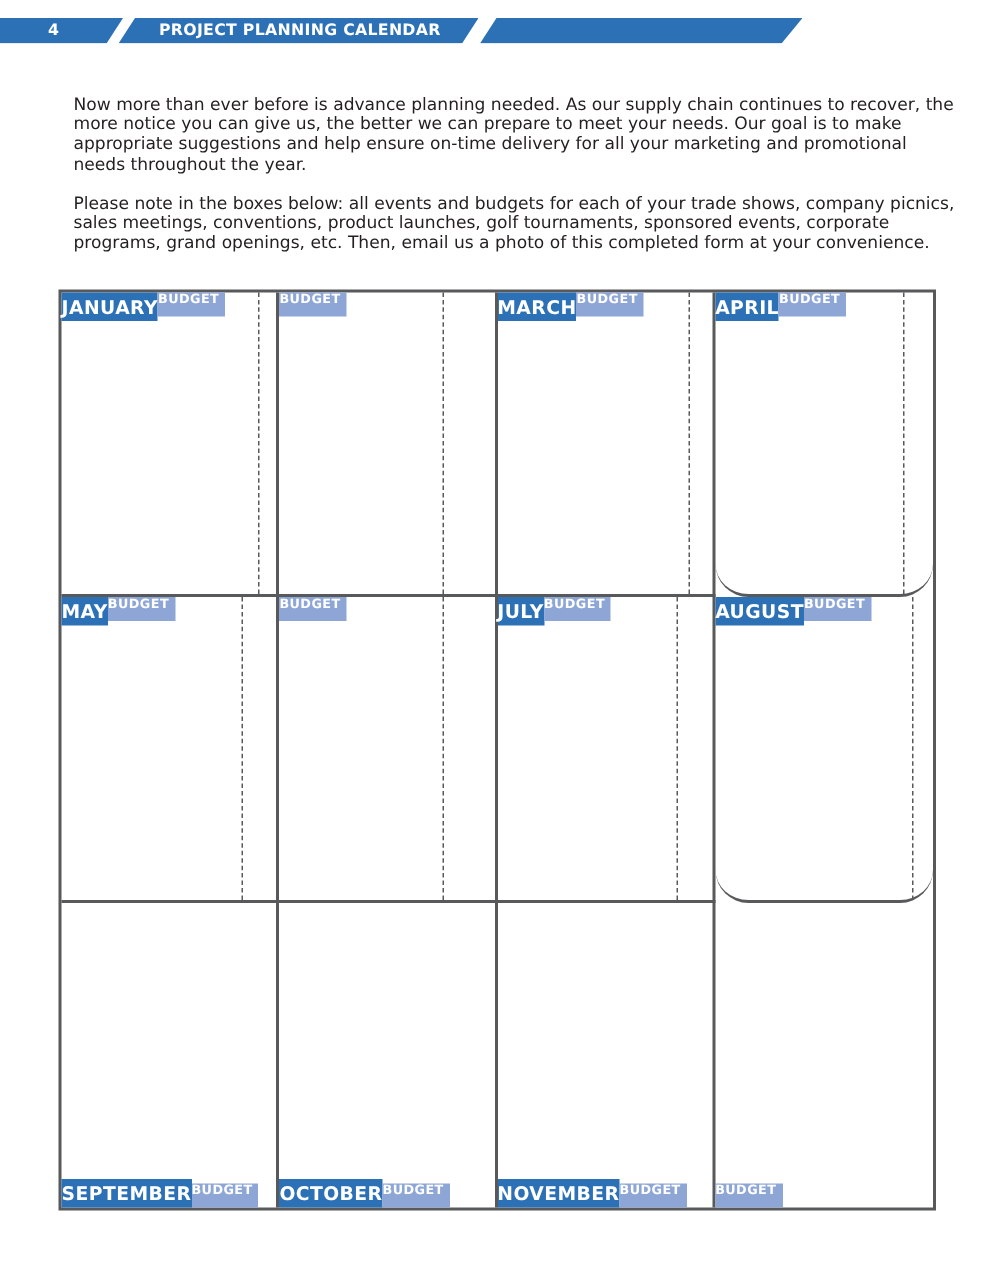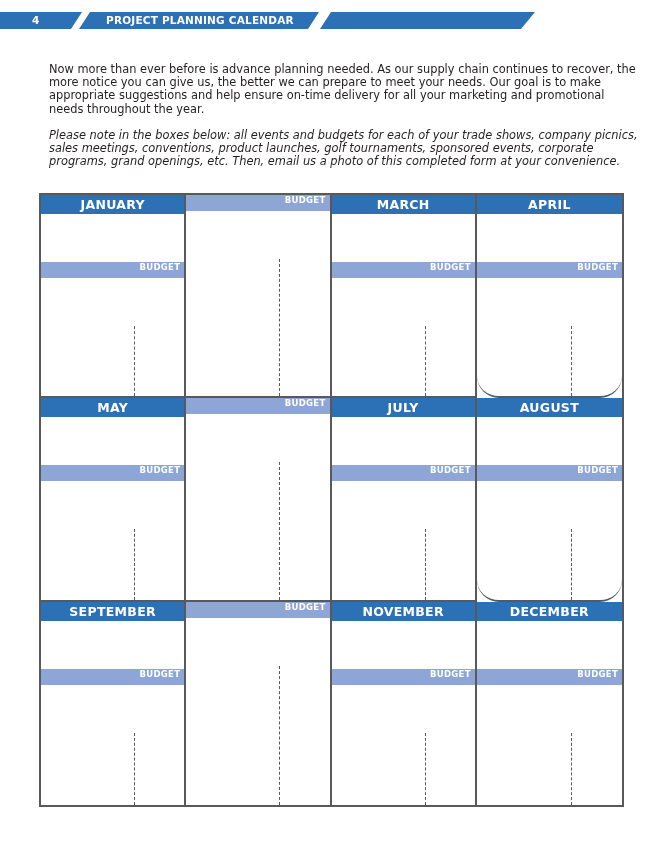--- a/index.html
+++ b/index.html
@@ -11,30 +11,30 @@
             color: #fff; font-weight: bold; font-size: 10.5px; line-height: 17px;
             letter-spacing: 0.2px; }
   .rib-page { left: 0; width: 82px; clip-path: polygon(0 0, 100% 0, calc(100% - 11px) 100%, 0 100%); }
   .rib-page span { position: absolute; left: 32px; }
   .rib-title { left: 79px; width: 240px; clip-path: polygon(11px 0, 100% 0, calc(100% - 11px) 100%, 0 100%); }
   .rib-title span { position: absolute; left: 27px; text-align: right; }
   .rib-tail { left: 320px; width: 215px; clip-path: polygon(11px 0, 100% 0, calc(100% - 14px) 100%, 0 100%); }
 
   .intro { position: absolute; left: 40px; width: 590px; font-size: 11.4px; line-height: 13.2px; margin: 9px; }
   .p1 { top: 54px; }
-  .p2 { top: 120px; font-style: italic; }
+  .p2 { top: 120px; }
 
   
   .grid { position: absolute; left: 39px; top: 193px; width: 585px; height: 614px;
           border: 2px solid #58595b; box-sizing: border-box;
           display: grid; grid-template-columns: repeat(4, 1fr); grid-template-rows: repeat(3, 1fr); }
   .month { position: relative; border-right: 2px solid #58595b; border-bottom: 2px solid #58595b;
-           display: flex; flex-direction: column; gap: 48px; }
+           display: flex; flex-direction: row; }
   .month.col4 { border-right: none; border-radius: 22px; }
-  .month.row3 { border-bottom: none; }
+  .month.row3 { border-bottom: none; align-items: flex-end; }
   .m-head { background: #2c70b6; color: #fff; font-weight: bold; font-size: 12.5px;
             height: 19px; line-height: 19px; text-align: center; letter-spacing: 0.3px; }
   .m-sub { background: #8da6d6; color: #fff; font-weight: bold; font-size: 8.5px;
            height: 16px; line-height: 11px; text-align: right; padding-right: 4px; letter-spacing: 0.3px; }
   .m-body { flex: 1; position: relative; }
   .m-divider { position: absolute; top: 0; bottom: 0; left: 65%;
                border-left: 1px dashed #58595b; }
   .events-area { position: absolute; top: 0; left: 0; width: 65%; bottom: 0; }
   .budget-area { position: absolute; top: 0; right: 0; width: 35%; bottom: 0; }
 </style>
@@ -126,38 +126,38 @@
     <div class="month row3">
       <div class="m-head">SEPTEMBER</div>
       <div class="m-sub">BUDGET</div>
       <div class="m-body">
         <div class="events-area"></div>
         <div class="m-divider"></div>
         <div class="budget-area"></div>
       </div>
     </div>
     <div class="month row3">
+      <div class="m-head">OCTOBER</div>
       <div class="m-sub">BUDGET</div>
       <div class="m-body">
         <div class="events-area"></div>
         <div class="m-divider"></div>
         <div class="budget-area"></div>
       </div>
     </div>
     <div class="month row3">
       <div class="m-head">NOVEMBER</div>
       <div class="m-sub">BUDGET</div>
       <div class="m-body">
         <div class="events-area"></div>
         <div class="m-divider"></div>
         <div class="budget-area"></div>
       </div>
     </div>
     <div class="month col4 row3">
-      <div class="m-head">DECEMBER</div>
       <div class="m-sub">BUDGET</div>
       <div class="m-body">
         <div class="events-area"></div>
         <div class="m-divider"></div>
         <div class="budget-area"></div>
       </div>
     </div>
   </div>
 
 </body></html>

